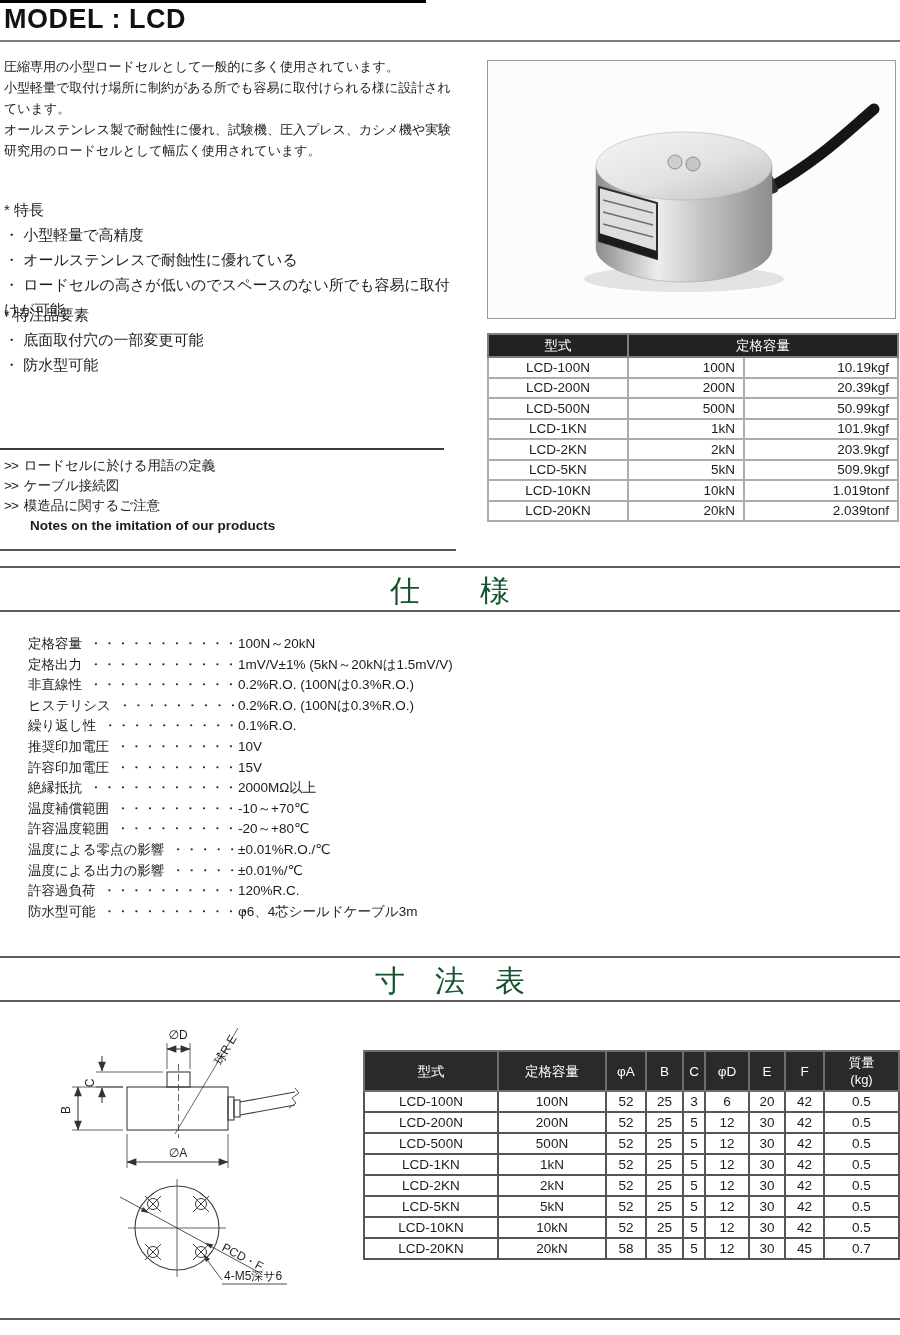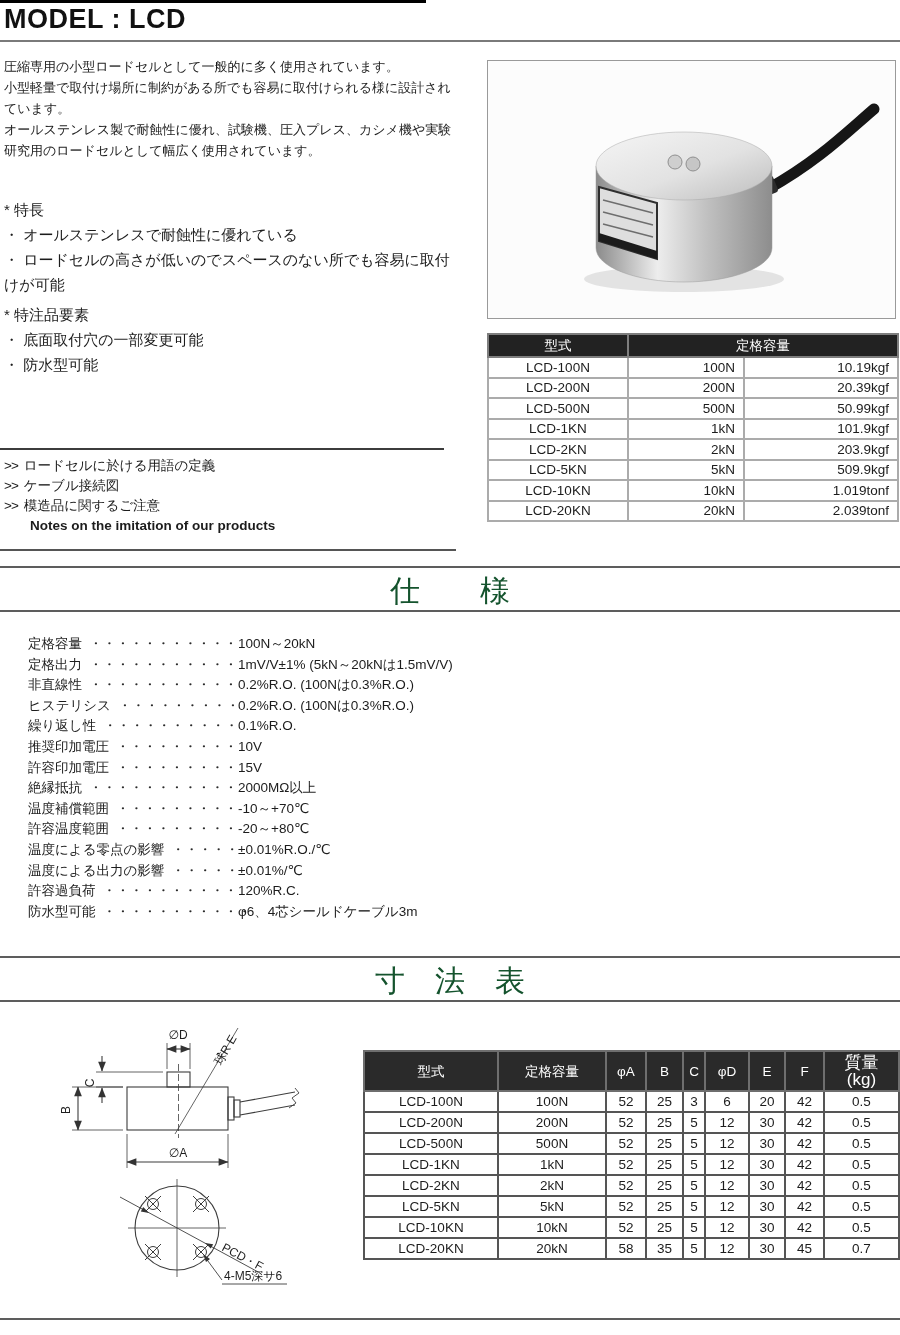--- a/index.html
+++ b/index.html
@@ -41,21 +41,21 @@
 
   .specs { position:absolute; left:28px; top:634px; width:560px; font-size:13.5px; line-height:20.6px; }
   .spec-row { position:relative; white-space:nowrap; }
   .spec-dots { margin-left:7px; letter-spacing:0px; color:#2a2a2a; }
   .spec-val { position:absolute; left:210px; top:0; }
 
   .drawing { position:absolute; left:25px; top:1022px; }
 
   table.dim-table { position:absolute; left:363px; top:1050px; width:535px; border-collapse:collapse; font-size:13.5px; text-align:center; table-layout:fixed; border:2px solid #333; }
   table.dim-table th { background:#2a2a2a; color:#fff; font-weight:normal; height:40px; border:2px solid #6e6e6e; line-height:17px; }
-  table.dim-table th.mass { white-space:pre-line; font-size:17px; }
+  table.dim-table th.mass { white-space:pre-line; font-size:13px; }
   table.dim-table td { background:#fff; height:21px; border:2px solid #555; padding:0 2px; }
 
   .bottom-rule { position:absolute; left:0; top:1318px; width:900px; height:2px; border-top:1px solid #5d5d5d; border-bottom:1px solid #5d5d5d; background:#e9e9e9; }
 
   svg text { font-family:"Liberation Sans","DejaVu Sans",sans-serif; }
 </style>
 </head>
 <body>
 
 <div class="page">
@@ -65,20 +65,21 @@
   <div class="title-rule"></div>
 
   <div class="intro">
     <p>圧縮専用の小型ロードセルとして一般的に多く使用されています。</p>
     <p>小型軽量で取付け場所に制約がある所でも容易に取付けられる様に設計されています。</p>
     <p>オールステンレス製で耐蝕性に優れ、試験機、圧入プレス、カシメ機や実験研究用のロードセルとして幅広く使用されています。</p>
   </div>
 
   <div class="feat-block">
     <p class="feat-heading">* 特長</p>
+    <p class="feat-item">・ 小型軽量で高精度</p>
     <p class="feat-item">・ オールステンレスで耐蝕性に優れている</p>
     <p class="feat-item">・ ロードセルの高さが低いのでスペースのない所でも容易に取付けが可能</p>
   </div>
 
   <div class="feat-block second">
     <p class="feat-heading">* 特注品要素</p>
     <p class="feat-item">・ 底面取付穴の一部変更可能</p>
     <p class="feat-item">・ 防水型可能</p>
   </div>
 

